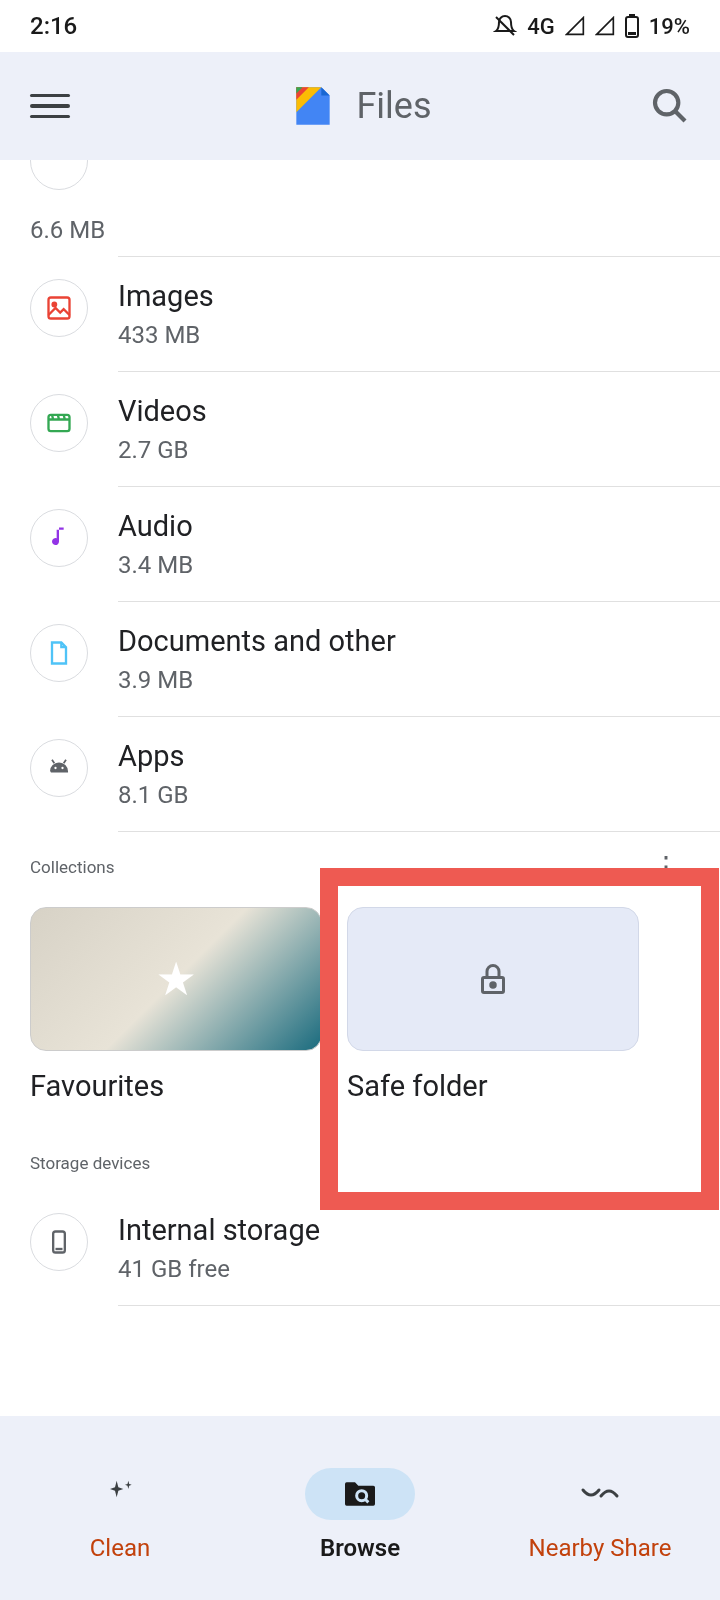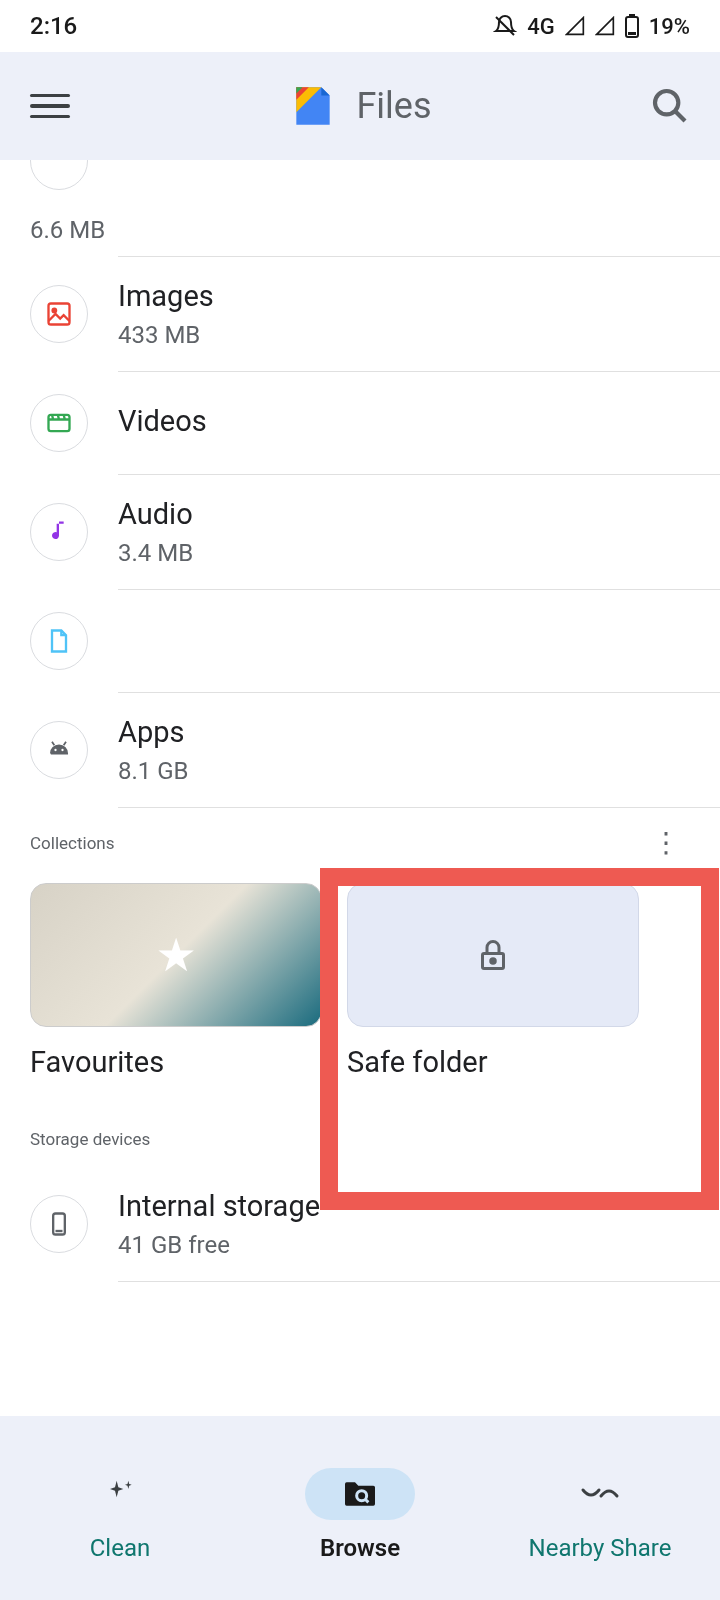--- a/index.html
+++ b/index.html
@@ -59,21 +59,21 @@
       font-size: 36px;
       color: #5f6368;
       font-weight: 400;
     }
     .search-icon {
       width: 40px; height: 40px; cursor: pointer;
     }
     .scroll-area { height: calc(1600px - 52px - 116px - 184px); overflow: hidden; background: #fff; }
     .cat-item {
       display: flex;
-      align-items: center;
+      align-items: flex-start;
       padding: 22px 30px;
       gap: 30px;
       cursor: pointer;
     }
     .cat-icon-wrap {
       width: 58px;
       height: 58px;
       border-radius: 50%;
       border: 1px solid #dadce0;
       display: flex;
@@ -149,21 +149,21 @@
       display: flex; flex-direction: column; align-items: center; gap: 14px;
       cursor: pointer;
       width: 200px;
     }
     .nav-icon-wrap {
       width: 110px; height: 52px;
       border-radius: 26px;
       display: flex; align-items: center; justify-content: center;
     }
     .nav-icon-wrap.active { background: #cde3f6; }
-    .nav-label { font-size: 24px; color: #0f766e; }
+    .nav-label { font-size: 24px; color: #c2410c; }
     .nav-label.active { font-weight: 600; color: #1a1a1a; }
     .partial-row {
       display: flex;
       align-items: flex-start;
       padding: 0 30px 12px;
       gap: 30px;
       margin-top: -2px;
       flex-direction: column;
     }
     .partial-icon {
@@ -248,20 +248,21 @@
 
   <div class="cat-item">
     <div class="cat-icon-wrap">
       <svg width="28" height="28" viewBox="0 0 24 24" fill="none" stroke="#34a853" stroke-width="2">
           <rect x="3" y="5" width="18" height="14" rx="2"></rect>
           <path d="M3 9 L21 9 M6 5 L7 9 M11 5 L12 9 M16 5 L17 9"></path>
         </svg>
     </div>
     <div class="cat-text">
       <div class="cat-name">Videos</div>
+      <div class="cat-size">2.7 GB</div>
     </div>
   </div>
   <div class="divider-off"></div>
 
   <div class="cat-item">
     <div class="cat-icon-wrap">
       <svg width="28" height="28" viewBox="0 0 24 24" fill="#9334e6">
           <path d="M12 3 L12 15 A3 3 0 1 1 10 12.2 L10 5 L16 5 L16 3 Z"></path>
         </svg>
     </div>
@@ -271,20 +272,24 @@
     </div>
   </div>
   <div class="divider-off"></div>
 
   <div class="cat-item">
     <div class="cat-icon-wrap">
       <svg width="28" height="28" viewBox="0 0 24 24" fill="none" stroke="#4fc3f7" stroke-width="2">
           <path d="M6 3 L14 3 L18 7 L18 21 L6 21 Z"></path>
           <path d="M14 3 L14 7 L18 7"></path>
         </svg>
+    </div>
+    <div class="cat-text">
+      <div class="cat-name">Documents and other</div>
+      <div class="cat-size">3.9 MB</div>
     </div>
   </div>
   <div class="divider-off"></div>
 
   <div class="cat-item">
     <div class="cat-icon-wrap">
       <svg width="28" height="28" viewBox="0 0 24 24" fill="#5f6368">
           <path d="M5 15 a7 7 0 0 1 14 0 L5 15 M8 8 L6 5 M16 8 L18 5" stroke="#5f6368" stroke-width="1.5" fill="#5f6368"></path>
           <circle cx="9" cy="12" r="1" fill="#fff"></circle>
           <circle cx="15" cy="12" r="1" fill="#fff"></circle>

